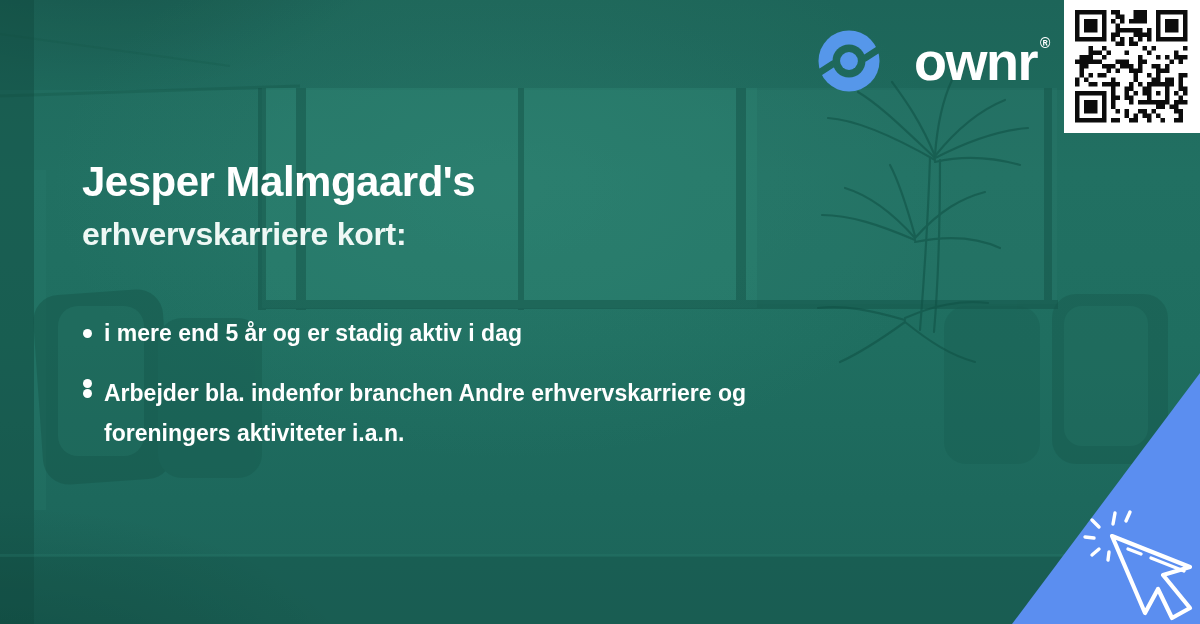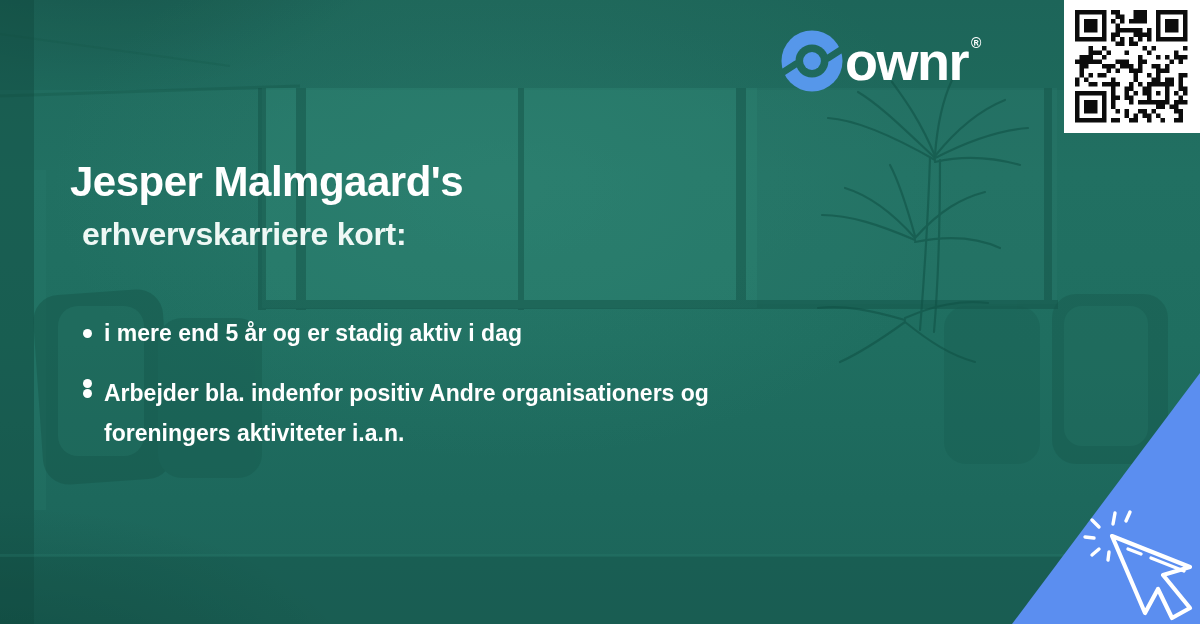--- a/index.html
+++ b/index.html
@@ -15,31 +15,31 @@
     background:
       radial-gradient(ellipse 700px 420px at 42% 30%, rgba(70,160,140,.20), rgba(70,160,140,0) 65%),
       radial-gradient(ellipse 600px 300px at 0% 110%, rgba(0,35,28,.28), rgba(0,35,28,0) 60%),
       radial-gradient(ellipse 500px 260px at 8% -10%, rgba(0,35,28,.25), rgba(0,35,28,0) 60%),
       linear-gradient(180deg,#20695c 0%,#217062 28%,#1f6e60 55%,#1d685c 80%,#1c6459 100%);
   }
   svg{display:block}
   .bg{position:absolute;inset:0;z-index:0;pointer-events:none}
 
   
-  .brand{position:absolute;left:781px;top:30px;height:62px;display:flex;align-items:flex-end;gap:2px;z-index:3}
+  .brand{position:absolute;left:818px;top:30px;height:62px;display:flex;align-items:flex-end;gap:34px;z-index:3}
   .brand-icon{width:62px;height:62px}
   .brand-name{color:var(--text-white);font-weight:700;font-size:54px;letter-spacing:-1.5px;line-height:62px;display:flex;align-items:flex-start}
   .brand-name sup{font-size:14px;font-weight:700;letter-spacing:0;margin-left:3px;margin-top:6px;line-height:14px}
 
   
   .qr{position:absolute;top:0;right:0;width:136px;height:133px;background:#fff;z-index:3}
   .qr svg{position:absolute;left:11px;top:10px}
 
   
-  .title{position:absolute;left:70px;top:158px;z-index:3;color:var(--text-white);
+  .title{position:absolute;left:82px;top:158px;z-index:3;color:var(--text-white);
     font-size:42px;font-weight:700;line-height:48px;letter-spacing:-.5px;white-space:nowrap}
   .subtitle{position:absolute;left:82px;top:214px;z-index:3;color:var(--subtitle-white);
     font-size:32px;font-weight:700;line-height:40px;letter-spacing:-.3px;white-space:nowrap}
 
   
   .bullets{position:absolute;left:82px;top:313px;width:1000px;z-index:3}
   .bullet{display:flex;margin-bottom:10px}
   .dot{flex:0 0 22px;position:relative}
   .dot::after{content:"";position:absolute;left:1px;top:16px;width:9px;height:9px;border-radius:50%;background:var(--text-white)}
   .lines{color:var(--text-white);font-size:23px;font-weight:700;line-height:40px;letter-spacing:0;white-space:nowrap}
@@ -146,21 +146,21 @@
       <div class="lines">
         <div>i mere end 5 år og er stadig aktiv i dag</div>
       </div>
     </div>
     <div class="bullet">
       <span class="dot"></span>
     </div>
     <div class="bullet">
       <span class="dot"></span>
       <div class="lines">
-        <div>Arbejder bla. indenfor positiv Andre organisationers og</div>
+        <div>Arbejder bla. indenfor branchen Andre erhvervskarriere og</div>
         <div>foreningers aktiviteter i.a.n.</div>
       </div>
     </div>
   </div>
 
   <svg class="corner" width="1200" height="624" viewBox="0 0 1200 624">
     <polygon points="1012,624 1200,373 1200,624" fill="var(--triangle-blue,#5b8ef0)"></polygon>
     <g stroke="#ffffff" fill="none" stroke-linejoin="round" stroke-linecap="round">
       <path stroke-width="4.2" d="M1112,536 L1190,567 L1163,575 L1190,608 L1172,618 L1158,589 L1145,613 Z"></path>
       <g stroke-width="3.4">

